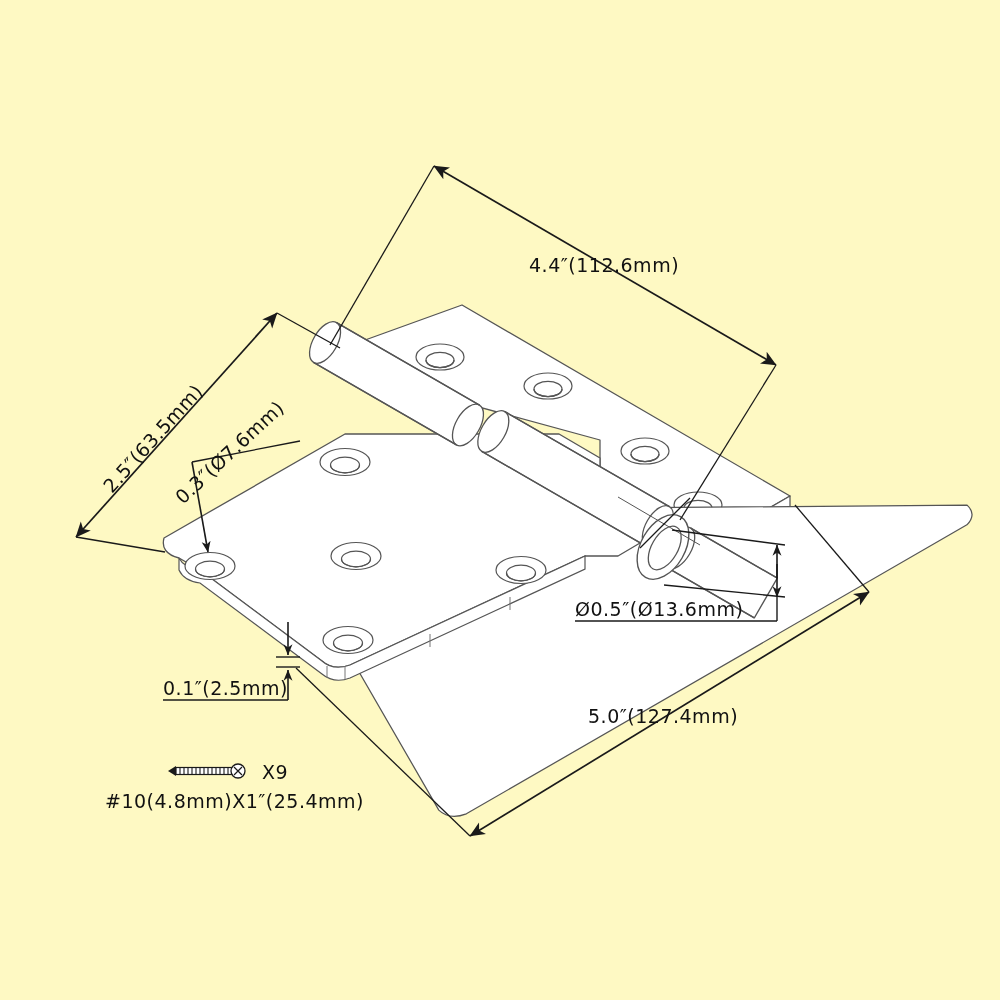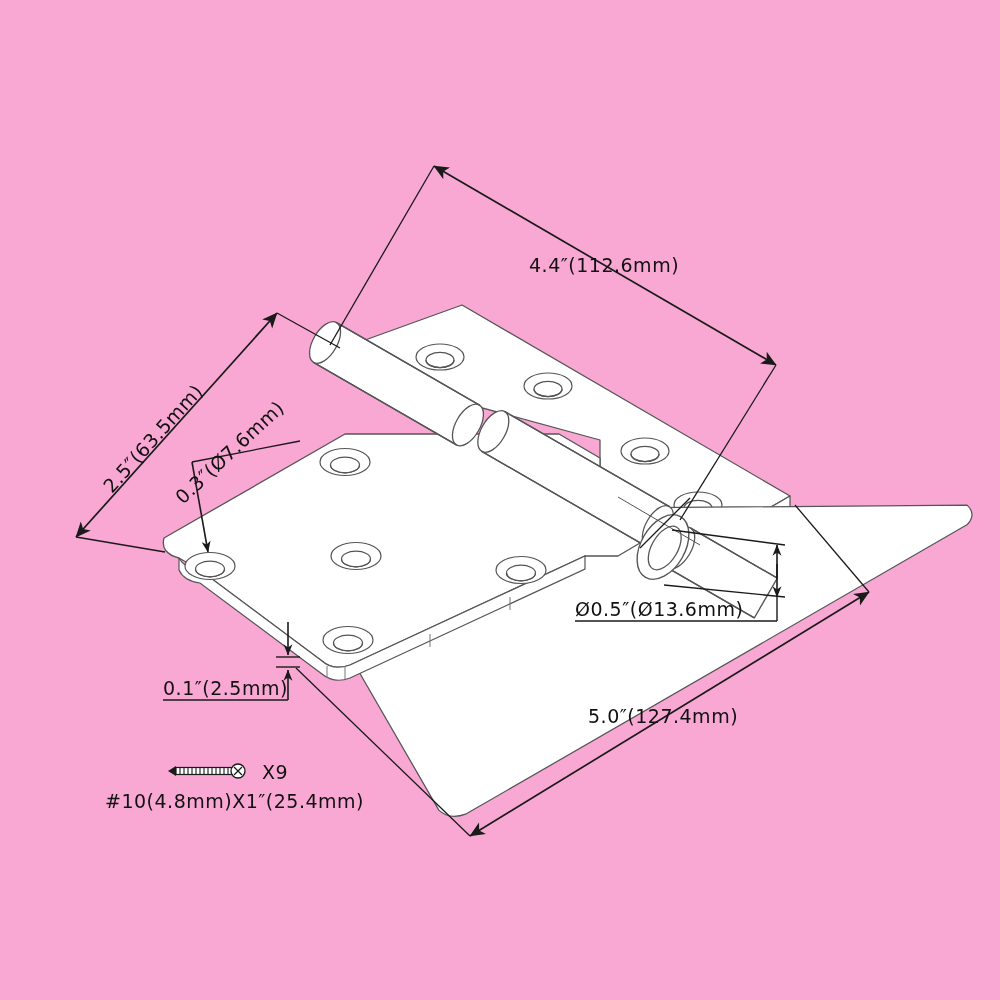--- a/index.html
+++ b/index.html
@@ -1,17 +1,17 @@
 <!DOCTYPE html>
 <html><head>
 <meta charset="utf-8">
 <style>
   html,body{margin:0;padding:0;background:#ffffff;}
   body{width:1000px;height:1000px;overflow:hidden;font-family:"DejaVu Sans",sans-serif;}
-  #stage{position:relative;width:1000px;height:1000px;background:#f9a8d4;}
+  #stage{position:relative;width:1000px;height:1000px;background:#fef9c3;}
   svg{display:block;}
   .dimtext{font-family:"DejaVu Sans",sans-serif;font-size:19px;fill:#111111;letter-spacing:0.5px;}
   .notetext{font-family:"DejaVu Sans",sans-serif;font-size:19px;fill:#111111;letter-spacing:0.5px;}
 </style>
 </head>
 <body>
 
 <div id="stage">
 <svg width="1000" height="1000" viewBox="0 0 1000 1000">
 

